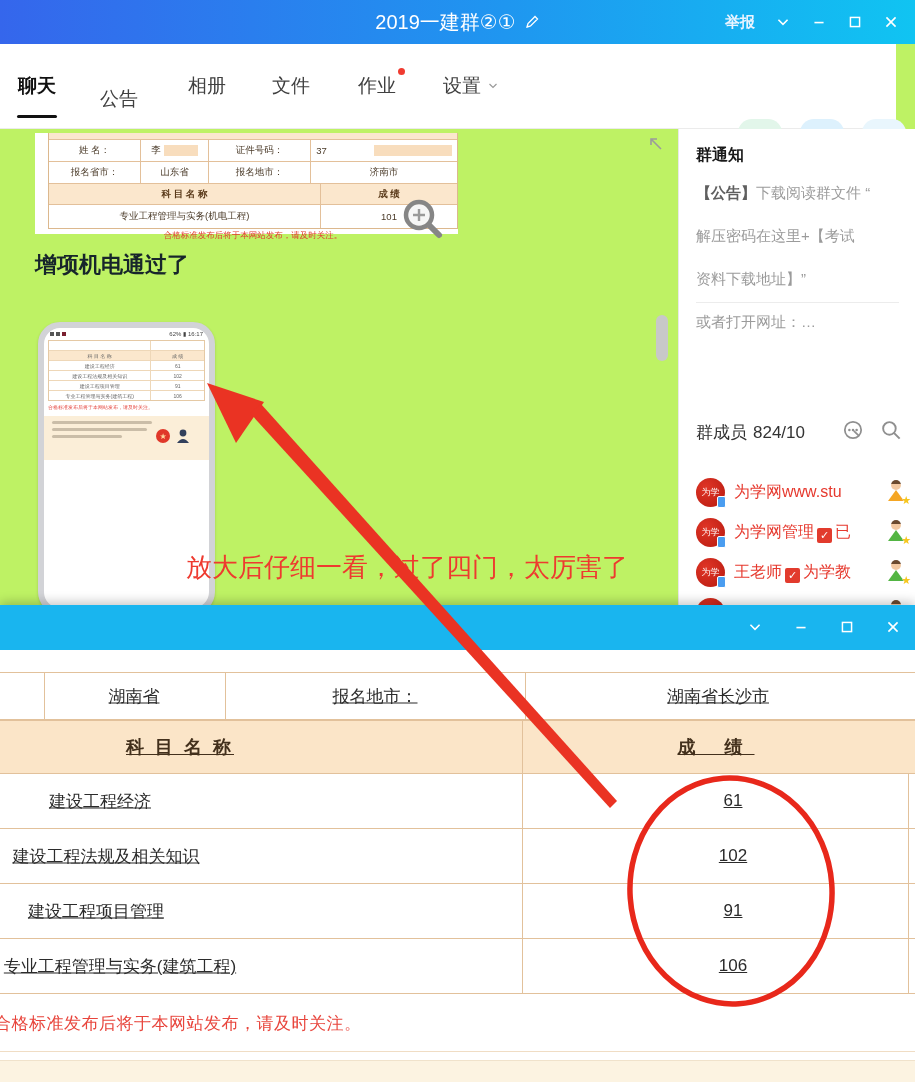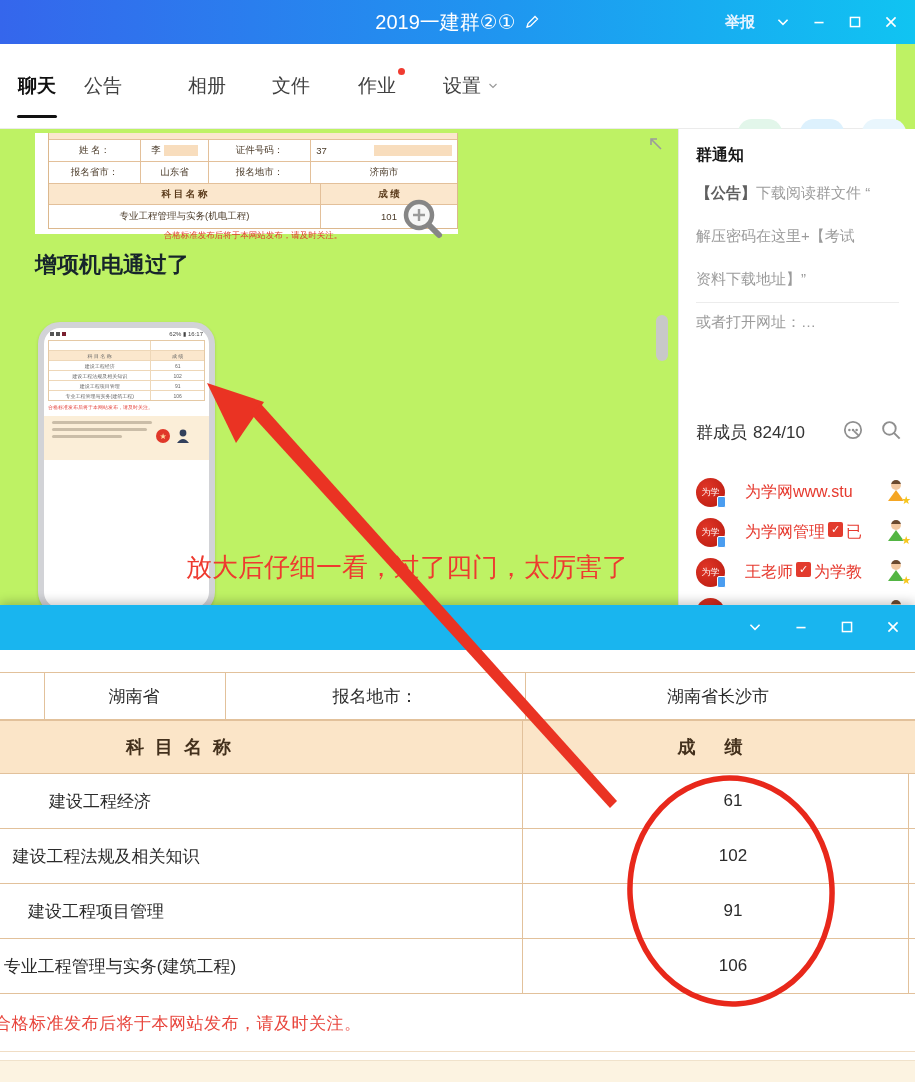--- a/index.html
+++ b/index.html
@@ -57,35 +57,35 @@
   .sb-title{position:absolute;left:17px;top:16px;font-size:16px;font-weight:bold;color:#1a1a1a;}
   .sb-notice{position:absolute;left:17px;top:42px;width:210px;font-size:15px;line-height:43px;color:#9b9b9b;}
   .sb-notice b{color:#5f5f5f;font-weight:bold;}
   .sb-div{position:absolute;left:17px;top:173px;width:203px;height:1px;background:#ececec;}
   .mem-head{position:absolute;left:17px;top:292px;font-size:17px;color:#333;display:flex;align-items:center;white-space:nowrap;}
   .mem-count{display:inline-block;overflow:hidden;width:52px;margin-left:6px;}
   .mem-icons{position:absolute;left:163px;top:290px;display:flex;gap:16px;}
   .member{position:absolute;left:17px;width:220px;height:34px;display:flex;align-items:center;cursor:pointer;}
   .avatar{width:29px;height:29px;border-radius:50%;background:radial-gradient(circle at 35% 35%,#e03526,#b71a10);position:relative;flex:none;color:#fff;font-size:9px;display:flex;align-items:center;justify-content:center;}
   .avatar .ph{position:absolute;right:-1px;bottom:-1px;width:9px;height:12px;background:#4a9df0;border:1px solid #fff;border-radius:2px;}
-  .m-name{margin-left:20px;font-size:16px;color:#e6392e;white-space:nowrap;overflow:hidden;max-width:140px;display:flex;align-items:flex-start;gap:3px;}
+  .m-name{margin-left:9px;font-size:16px;color:#e6392e;white-space:nowrap;overflow:hidden;max-width:140px;display:flex;align-items:flex-end;gap:3px;}
   .chk{flex:none;display:inline-flex;align-items:center;justify-content:center;width:15px;height:15px;background:#e23b2d;border-radius:2px;color:#fff;font-size:11px;font-weight:bold;}
   .role{position:absolute;right:8px;width:24px;height:24px;}
   .role .head{position:absolute;left:7px;top:0;width:10px;height:10px;border-radius:50%;background:linear-gradient(#6b4a2f 42%,#f3c9a2 42%);}
   .role .body{position:absolute;left:4px;top:10px;width:0;height:0;border-left:8px solid transparent;border-right:8px solid transparent;border-bottom:11px solid #52b543;}
   .role.orange .body{border-bottom-color:#f5a623;}
   .role .star{position:absolute;right:-3px;bottom:-3px;font-size:11px;color:#f6c61e;text-shadow:0 0 1px #fff;}
 
   
   .overlay{position:absolute;left:0;top:605px;width:915px;height:477px;background:#fff;z-index:5;box-shadow:0 -3px 10px rgba(0,0,0,.22);}
   .ov-titlebar{position:absolute;left:0;top:0;width:915px;height:45px;background:#19b5ef;}
   .ov-ctls{position:absolute;right:14px;top:14px;display:flex;gap:30px;}
   .ov-row{position:absolute;left:0;width:915px;border-bottom:1px solid #e2c19b;font-size:17px;color:#2b2b2b;}
   .ov-vline{position:absolute;width:1px;background:#e2c19b;}
-  .cspan{position:absolute;top:50%;transform:translate(-50%,-50%);white-space:nowrap;}
+  .cspan{position:absolute;top:50%;transform:translate(-50%,-50%);white-space:nowrap;text-decoration:underline;}
   .ov-head{background:#fbe5c8;border-top:1px solid #e2c19b;font-weight:bold;color:#43301c;font-size:18px;}
   .ov-foot{position:absolute;left:-6px;top:407px;font-size:17px;color:#e8453c;white-space:nowrap;letter-spacing:.5px;z-index:1;}
   .ov-hline{position:absolute;left:0;top:446px;width:915px;height:1px;background:#f0ddc4;}
   .ov-strip{position:absolute;left:0;top:455px;width:915px;height:22px;background:#fcf3e1;border-top:1px solid #f0e2cb;}
 
   .anno-svg{position:absolute;left:0;top:0;width:915px;height:1082px;z-index:9;pointer-events:none;}
   .cert-mag{position:absolute;left:400px;top:196px;width:46px;height:46px;cursor:pointer;}
   .collapse{position:absolute;left:646px;top:134px;width:20px;height:20px;cursor:pointer;}
 </style>
 </head>
@@ -115,21 +115,21 @@
           <path d="M3 3 L11 11 M11 3 L3 11" fill="none" stroke="#fff" stroke-width="1.4"></path>
         </svg>
     </div>
   </div>
 
   <div class="tabbar">
     <div class="tab" style="left:18px;color:#111;font-weight:bold;">
         <span>聊天</span>
         <i class="ul"></i>
       </div>
-    <div class="tab" style="left:84px;">
+    <div class="tab" style="left:100px;margin-top:13px;">
         <span>公告</span>
       </div>
     <div class="tab" style="left:188px;">
         <span>相册</span>
       </div>
     <div class="tab" style="left:272px;">
         <span>文件</span>
       </div>
     <div class="tab" style="left:358px;">
         <span>作业</span>

